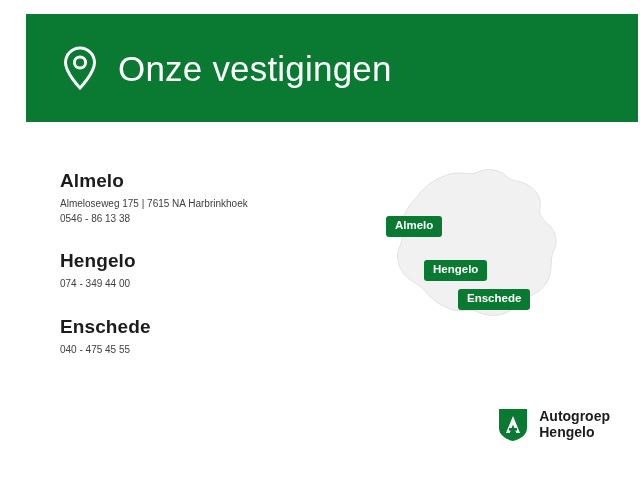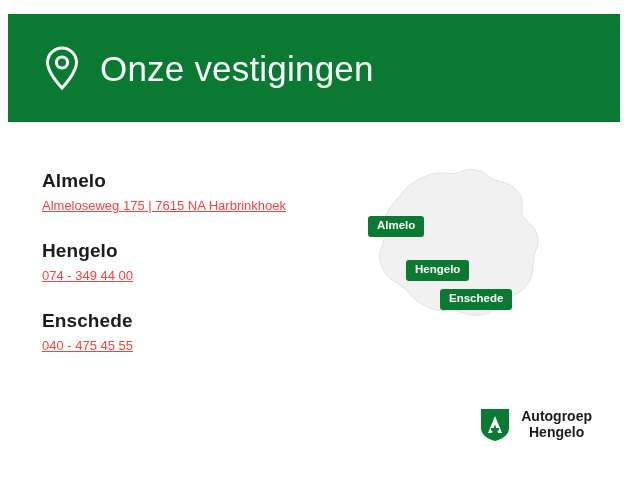--- a/index.html
+++ b/index.html
@@ -6,21 +6,21 @@
   html, body {
     width: 640px; height: 480px;
     font-family: "Liberation Sans", sans-serif;
     background: #ffffff;
     overflow: hidden;
   }
   .page {
     position: relative;
     width: 640px; height: 359px;
     background: #ffffff;
-    padding: 14px 14px 14px 8px;
+    padding: 14px 14px 14px 26px;
   }
   .card {
     position: relative;
     width: 612px; height: 452px;
     background: #ffffff;
     overflow: hidden;
   }
 
   
   .header {
@@ -62,24 +62,23 @@
   }
   .loc:last-child { margin-bottom: 0; }
   .loc-name {
     font-size: 19px;
     font-weight: bold;
     color: #1c1c1c;
     margin-bottom: 5px;
     letter-spacing: 0.1px;
   }
   .loc-line {
-    font-size: 13px;
-    color: #ef4444;
+    font-size: 10px;
+    color: #404040;
     line-height: 1.45;
-    text-decoration: underline;
   }
 
   
   .map-area {
     position: relative;
     flex: 1 1 auto;
     height: 300px;
   }
   .map-svg {
     position: absolute;
@@ -117,21 +116,20 @@
   .logo-text {
     display: flex;
     flex-direction: column;
     justify-content: center;
   }
   .logo-line {
     font-size: 14px;
     font-weight: bold;
     color: #1c1c1c;
     line-height: 1.15;
-    text-align: center;
   }
 </style>
 </head>
 <body>
 
 <div class="page">
   <div class="card">
 
     <div class="header">
       <span class="pin-icon">
@@ -143,20 +141,21 @@
       <div class="header-title">Onze vestigingen</div>
     </div>
 
     <div class="body">
 
       <div class="locations">
 
         <div class="loc">
           <div class="loc-name">Almelo</div>
           <div class="loc-line">Almeloseweg 175 | 7615 NA Harbrinkhoek</div>
+          <div class="loc-line">0546 - 86 13 38</div>
         </div>
 
         <div class="loc">
           <div class="loc-name">Hengelo</div>
           <div class="loc-line">074 - 349 44 00</div>
         </div>
 
         <div class="loc">
           <div class="loc-name">Enschede</div>
           <div class="loc-line">040 - 475 45 55</div>

